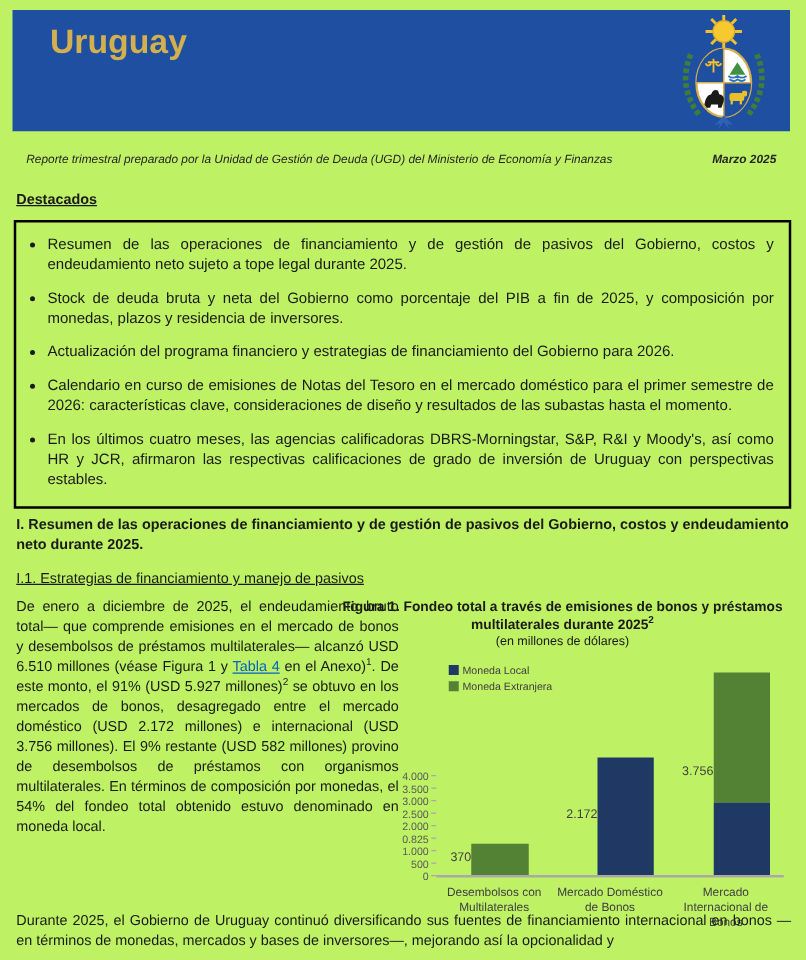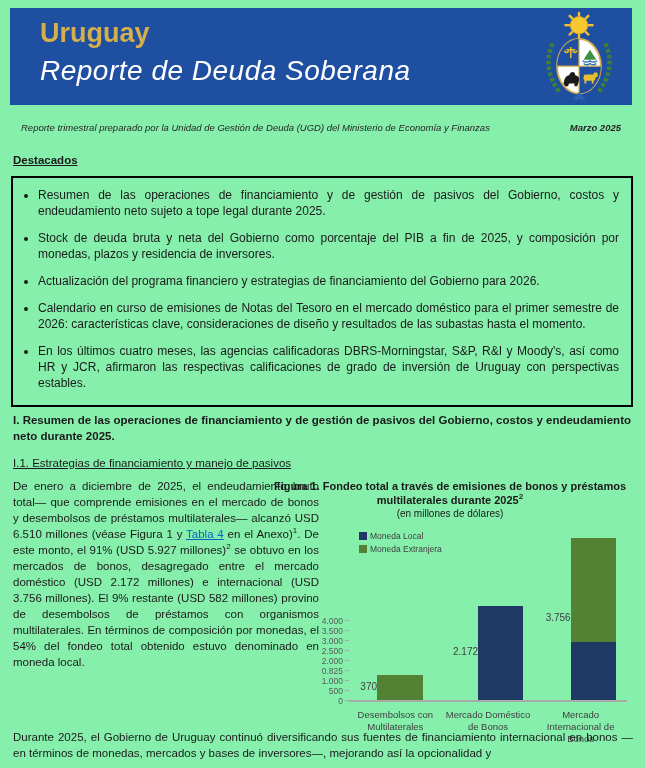--- a/index.html
+++ b/index.html
@@ -1,16 +1,16 @@
 <!DOCTYPE html>
 <html><head>
 <meta charset="utf-8">
 <style>
   html,body{margin:0;padding:0;background:#e8e8e8;}
-  .page{position:relative;width:645px;height:768px;background:#86efac;overflow:hidden;
+  .page{position:relative;width:645px;height:768px;background:#bef264;overflow:hidden;
         font-family:"Liberation Sans",sans-serif;color:#1a1a1a;margin:0 auto;}
 
   
   .banner{position:absolute;left:10px;top:8px;width:622px;height:97px;background:#1e4fa1;}
   .banner-country{position:absolute;left:30px;top:10px;font-size:27px;font-weight:bold;color:#d4af4e;}
   .banner-title{position:absolute;left:30px;top:47px;font-size:28px;font-style:italic;color:#ffffff;letter-spacing:.5px;}
   .banner-arms{position:absolute;right:12px;top:4px;width:82px;height:92px;}
 
   
   .meta{position:absolute;left:21px;top:122px;width:604px;display:flex;justify-content:space-between;
@@ -57,21 +57,20 @@
   
   .closing{position:absolute;left:13px;top:729px;width:620px;font-size:11.5px;line-height:1.42;text-align:justify;}
 </style>
 </head>
 <body>
 
 <div class="page">
 
   <div class="banner">
     <div class="banner-country">Uruguay</div>
-    <div class="banner-title">Reporte de Deuda Soberana</div>
     <svg class="banner-arms" viewBox="0 0 90 100">
 
       <g stroke="#f2c12e" stroke-width="2.6">
         <line x1="45" y1="14" x2="45" y2="-2"></line>
           <line x1="45" y1="14" x2="61" y2="14"></line>
         <line x1="45" y1="14" x2="29" y2="14"></line>
           <line x1="45" y1="14" x2="56" y2="3"></line>
         <line x1="45" y1="14" x2="34" y2="3"></line>
           <line x1="45" y1="14" x2="56" y2="25"></line>
         <line x1="45" y1="14" x2="34" y2="25"></line>

